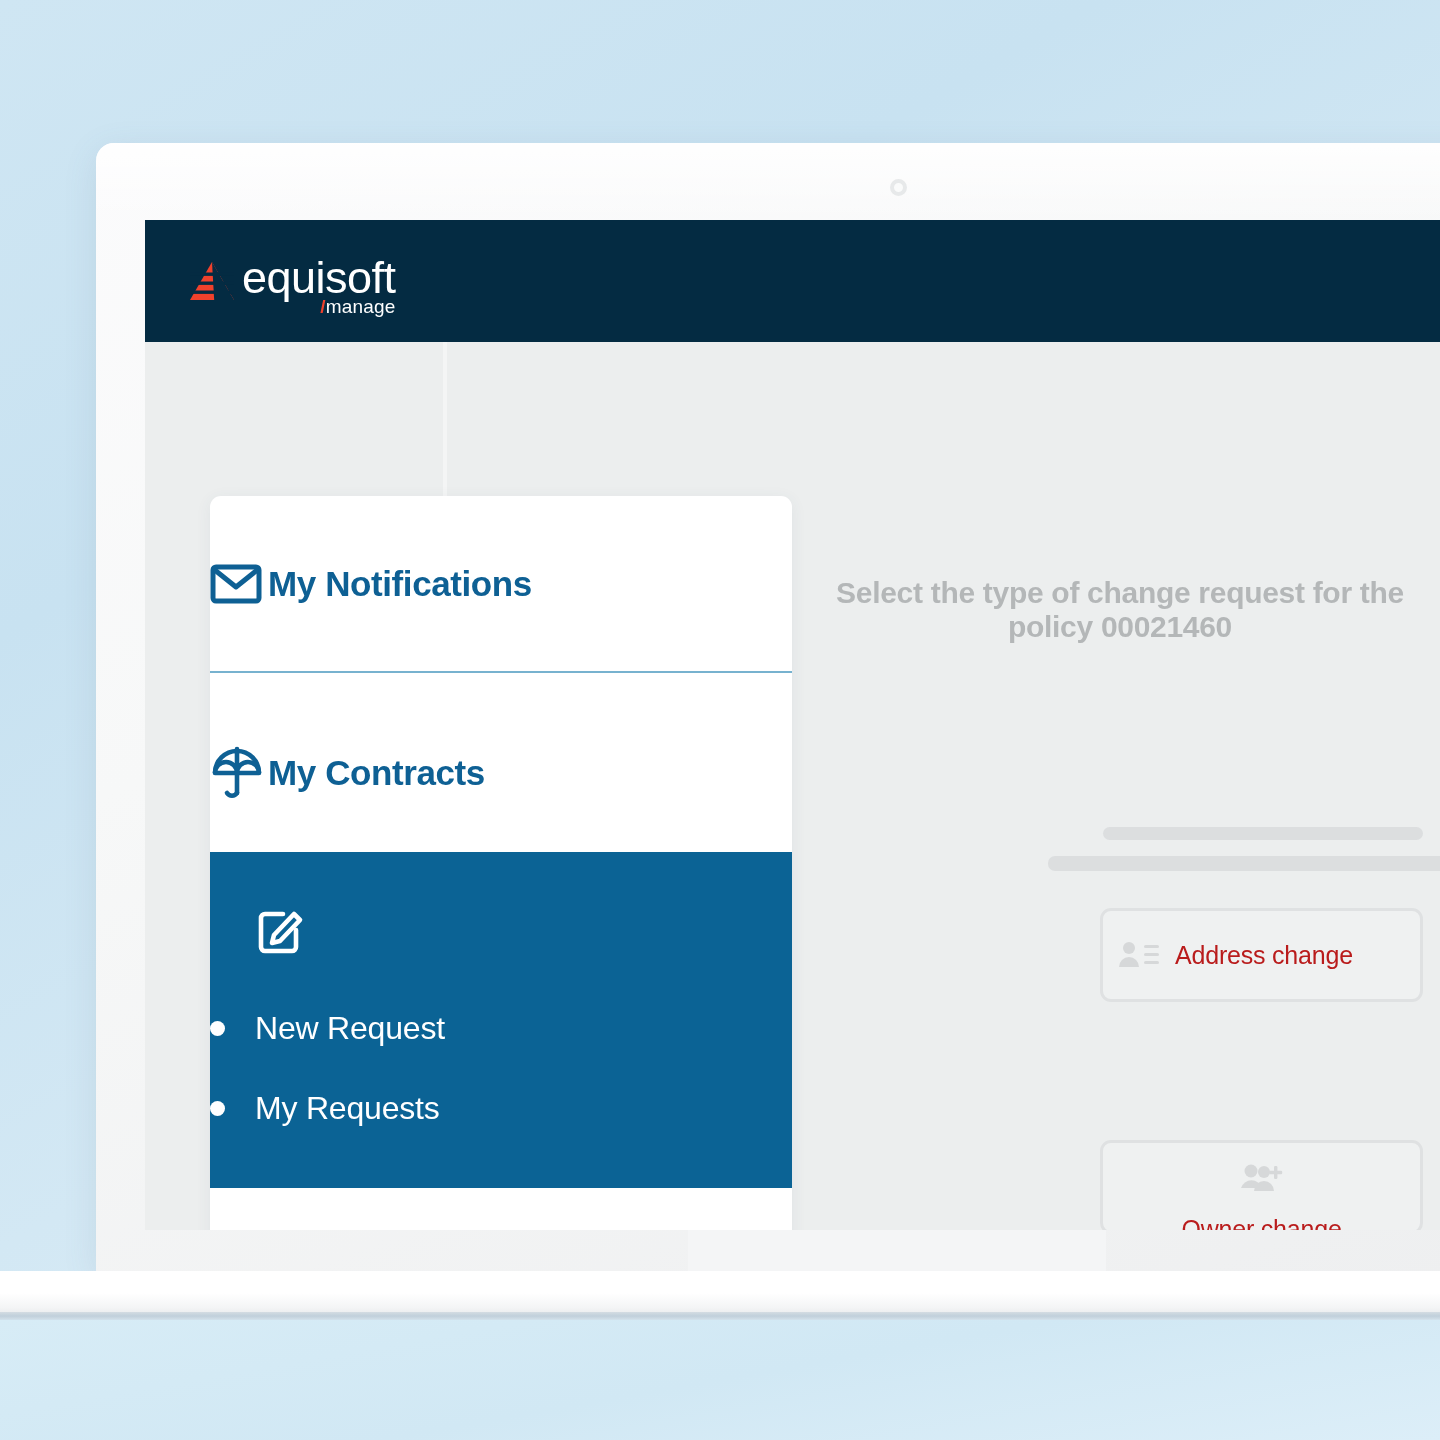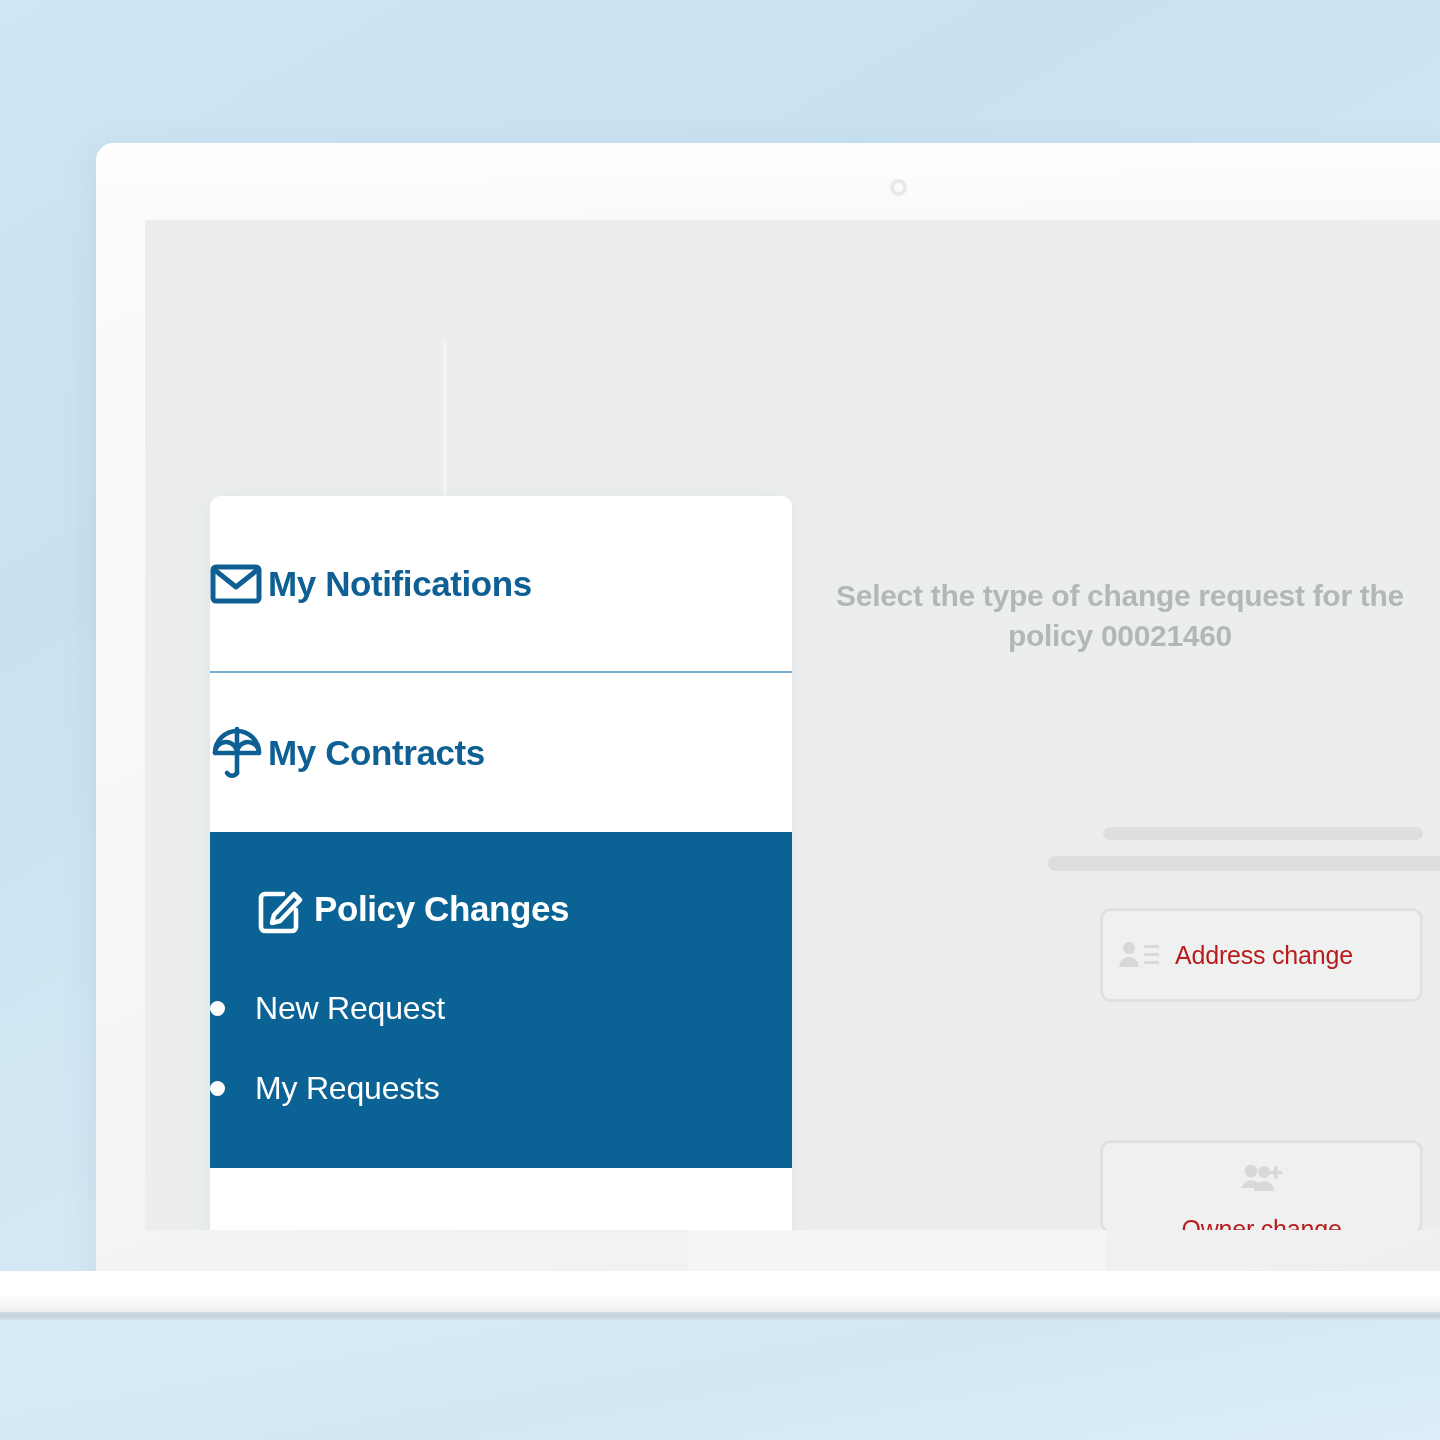--- a/index.html
+++ b/index.html
@@ -75,21 +75,21 @@
   
   .sidebar{
     position:absolute;left:65px;top:154px;width:582px;height:824px;
     background:#ffffff;border-radius:11px;overflow:hidden;
     box-shadow:0 3px 16px rgba(60,90,115,.07);
   }
   .nav-item{
     position:relative;display:flex;align-items:center;box-sizing:border-box;
   }
   .nav-item.h-notif{height:175px;}
-  .nav-item.h-contracts{height:159px;}
+  .nav-item.h-contracts{height:159px;margin-top:20px;}
   .nav-item.h-docs{height:164px;}
   .nav-divider{height:2px;background:#77b2cf;margin:0;}
   .nav-icon{
     width:58px;flex:0 0 58px;display:flex;align-items:center;justify-content:flex-start;
   }
   .nav-label{
     font-size:35px;font-weight:700;color:#0e6094;letter-spacing:-.4px;
     font-family:"Liberation Sans", sans-serif;
   }
   .nav-block{
@@ -105,21 +105,21 @@
     width:15px;height:15px;border-radius:50%;background:#ffffff;flex:0 0 15px;margin-right:30px;
   }
   .sub-label{
     font-size:32px;font-weight:500;color:#ffffff;letter-spacing:-.2px;
     font-family:"Liberation Sans", sans-serif;
   }
   
   .rightpanel{position:absolute;left:655px;top:154px;width:640px;height:824px;}
   .panel-title{
     position:absolute;left:10px;top:60px;width:620px;text-align:center;
-    font-size:30px;font-weight:700;color:#b4b7b8;line-height:40px;letter-spacing:-.3px;
+    font-size:30px;font-weight:700;color:#b4b7b8;line-height:34px;letter-spacing:-.3px;
     font-family:"Liberation Sans", sans-serif;
   }
   .skel{position:absolute;background:#dcdedf;border-radius:7px;}
   .skel-1{left:303px;top:331px;width:320px;height:13px;}
   .skel-2{left:248px;top:360px;width:431px;height:15px;}
   .opt-card{
     position:absolute;left:300px;width:323px;height:94px;box-sizing:border-box;
     border:3px solid #dfe1e2;border-radius:11px;background:#eff1f1;
     display:flex;align-items:center;
   }
@@ -141,20 +141,35 @@
 
 <div class="scene">
 
   <div class="laptop-lid"></div>
   <div class="lid-gloss"></div>
   <div class="webcam"></div>
   <div class="base-plate"></div>
 
   <div class="screen">
 
+    <div class="topbar">
+      <div class="brand">
+        <svg class="brand-mark" viewBox="0 0 44 38">
+          <path d="M22 0 L44 38 L0 38 Z" fill="#f0412c"></path>
+          <rect x="0" y="10.5" width="44" height="3.4" fill="#042b42"></rect>
+          <rect x="0" y="19.5" width="44" height="3.4" fill="#042b42"></rect>
+          <rect x="0" y="28.5" width="44" height="3.4" fill="#042b42"></rect>
+          <path d="M22 0 L44 38 L24.2 38 Z" fill="#042b42"></path>
+        </svg>
+        <div class="brand-text">
+          <div class="brand-word">equisoft</div>
+          <div class="brand-sub"><span class="slash">/</span><span>manage</span></div>
+        </div>
+      </div>
+    </div>
 
     <div class="content">
       <div class="col-divider"></div>
 
       <nav class="sidebar">
 
         <div class="nav-item h-notif">
           <span class="nav-icon">
             <svg width="52" height="42" viewBox="0 0 52 42">
               <rect x="3" y="4" width="46" height="34" rx="3" fill="none" stroke="#0e6094" stroke-width="5"></rect>
@@ -179,21 +194,20 @@
         </div>
 
         <div class="nav-block">
           <div class="nav-item">
             <span class="nav-icon">
               <svg width="50" height="50" viewBox="0 0 50 50">
                 <path d="M40 26 V43 a4 4 0 0 1-4 4 H9 a4 4 0 0 1-4-4 V14 a4 4 0 0 1 4-4 h18" fill="none" stroke="#ffffff" stroke-width="4.6" stroke-linecap="round" stroke-linejoin="round"></path>
                 <path d="M18 31 L38 10 L44 16 L24 37 L16 39 Z" fill="none" stroke="#ffffff" stroke-width="4.6" stroke-linejoin="round"></path>
               </svg>
             </span>
-            <span class="nav-label">Policy Changes</span>
           </div>
           <ul class="sub-list">
             <li class="sub-item">
               <span class="sub-bullet"></span>
               <span class="sub-label">New Request</span>
             </li>
             <li class="sub-item">
               <span class="sub-bullet"></span>
               <span class="sub-label">My Requests</span>
             </li>

